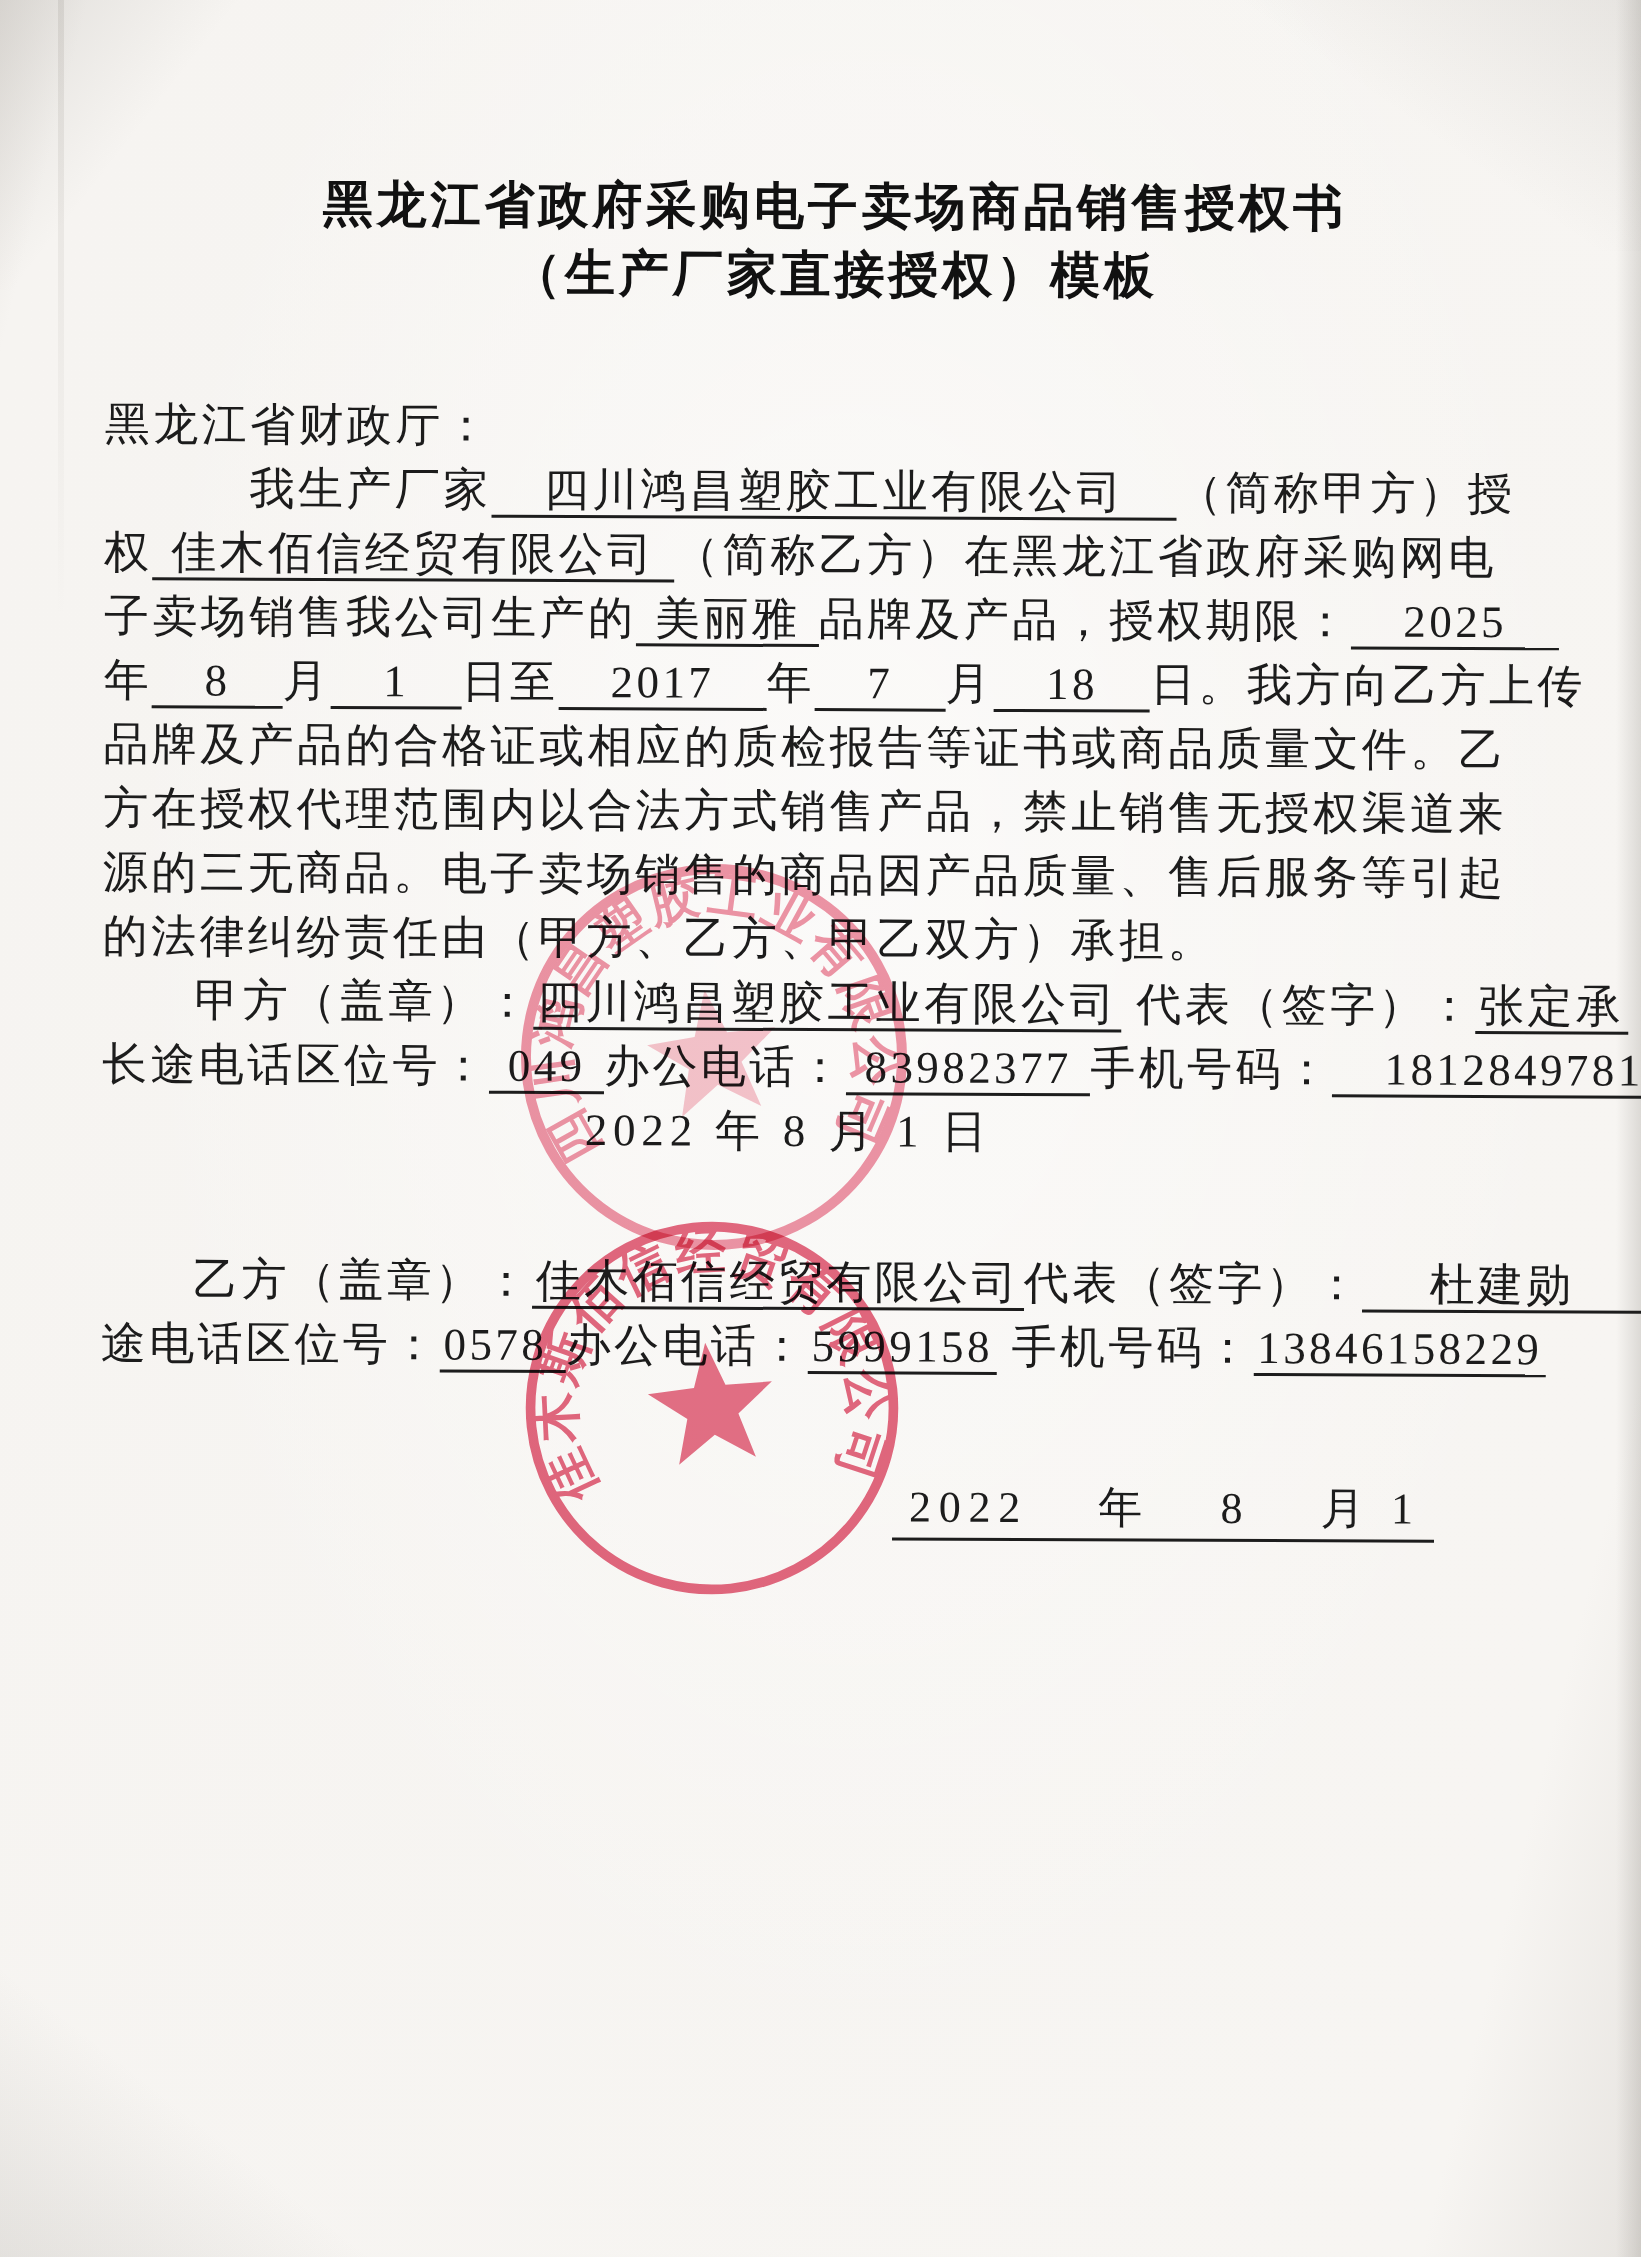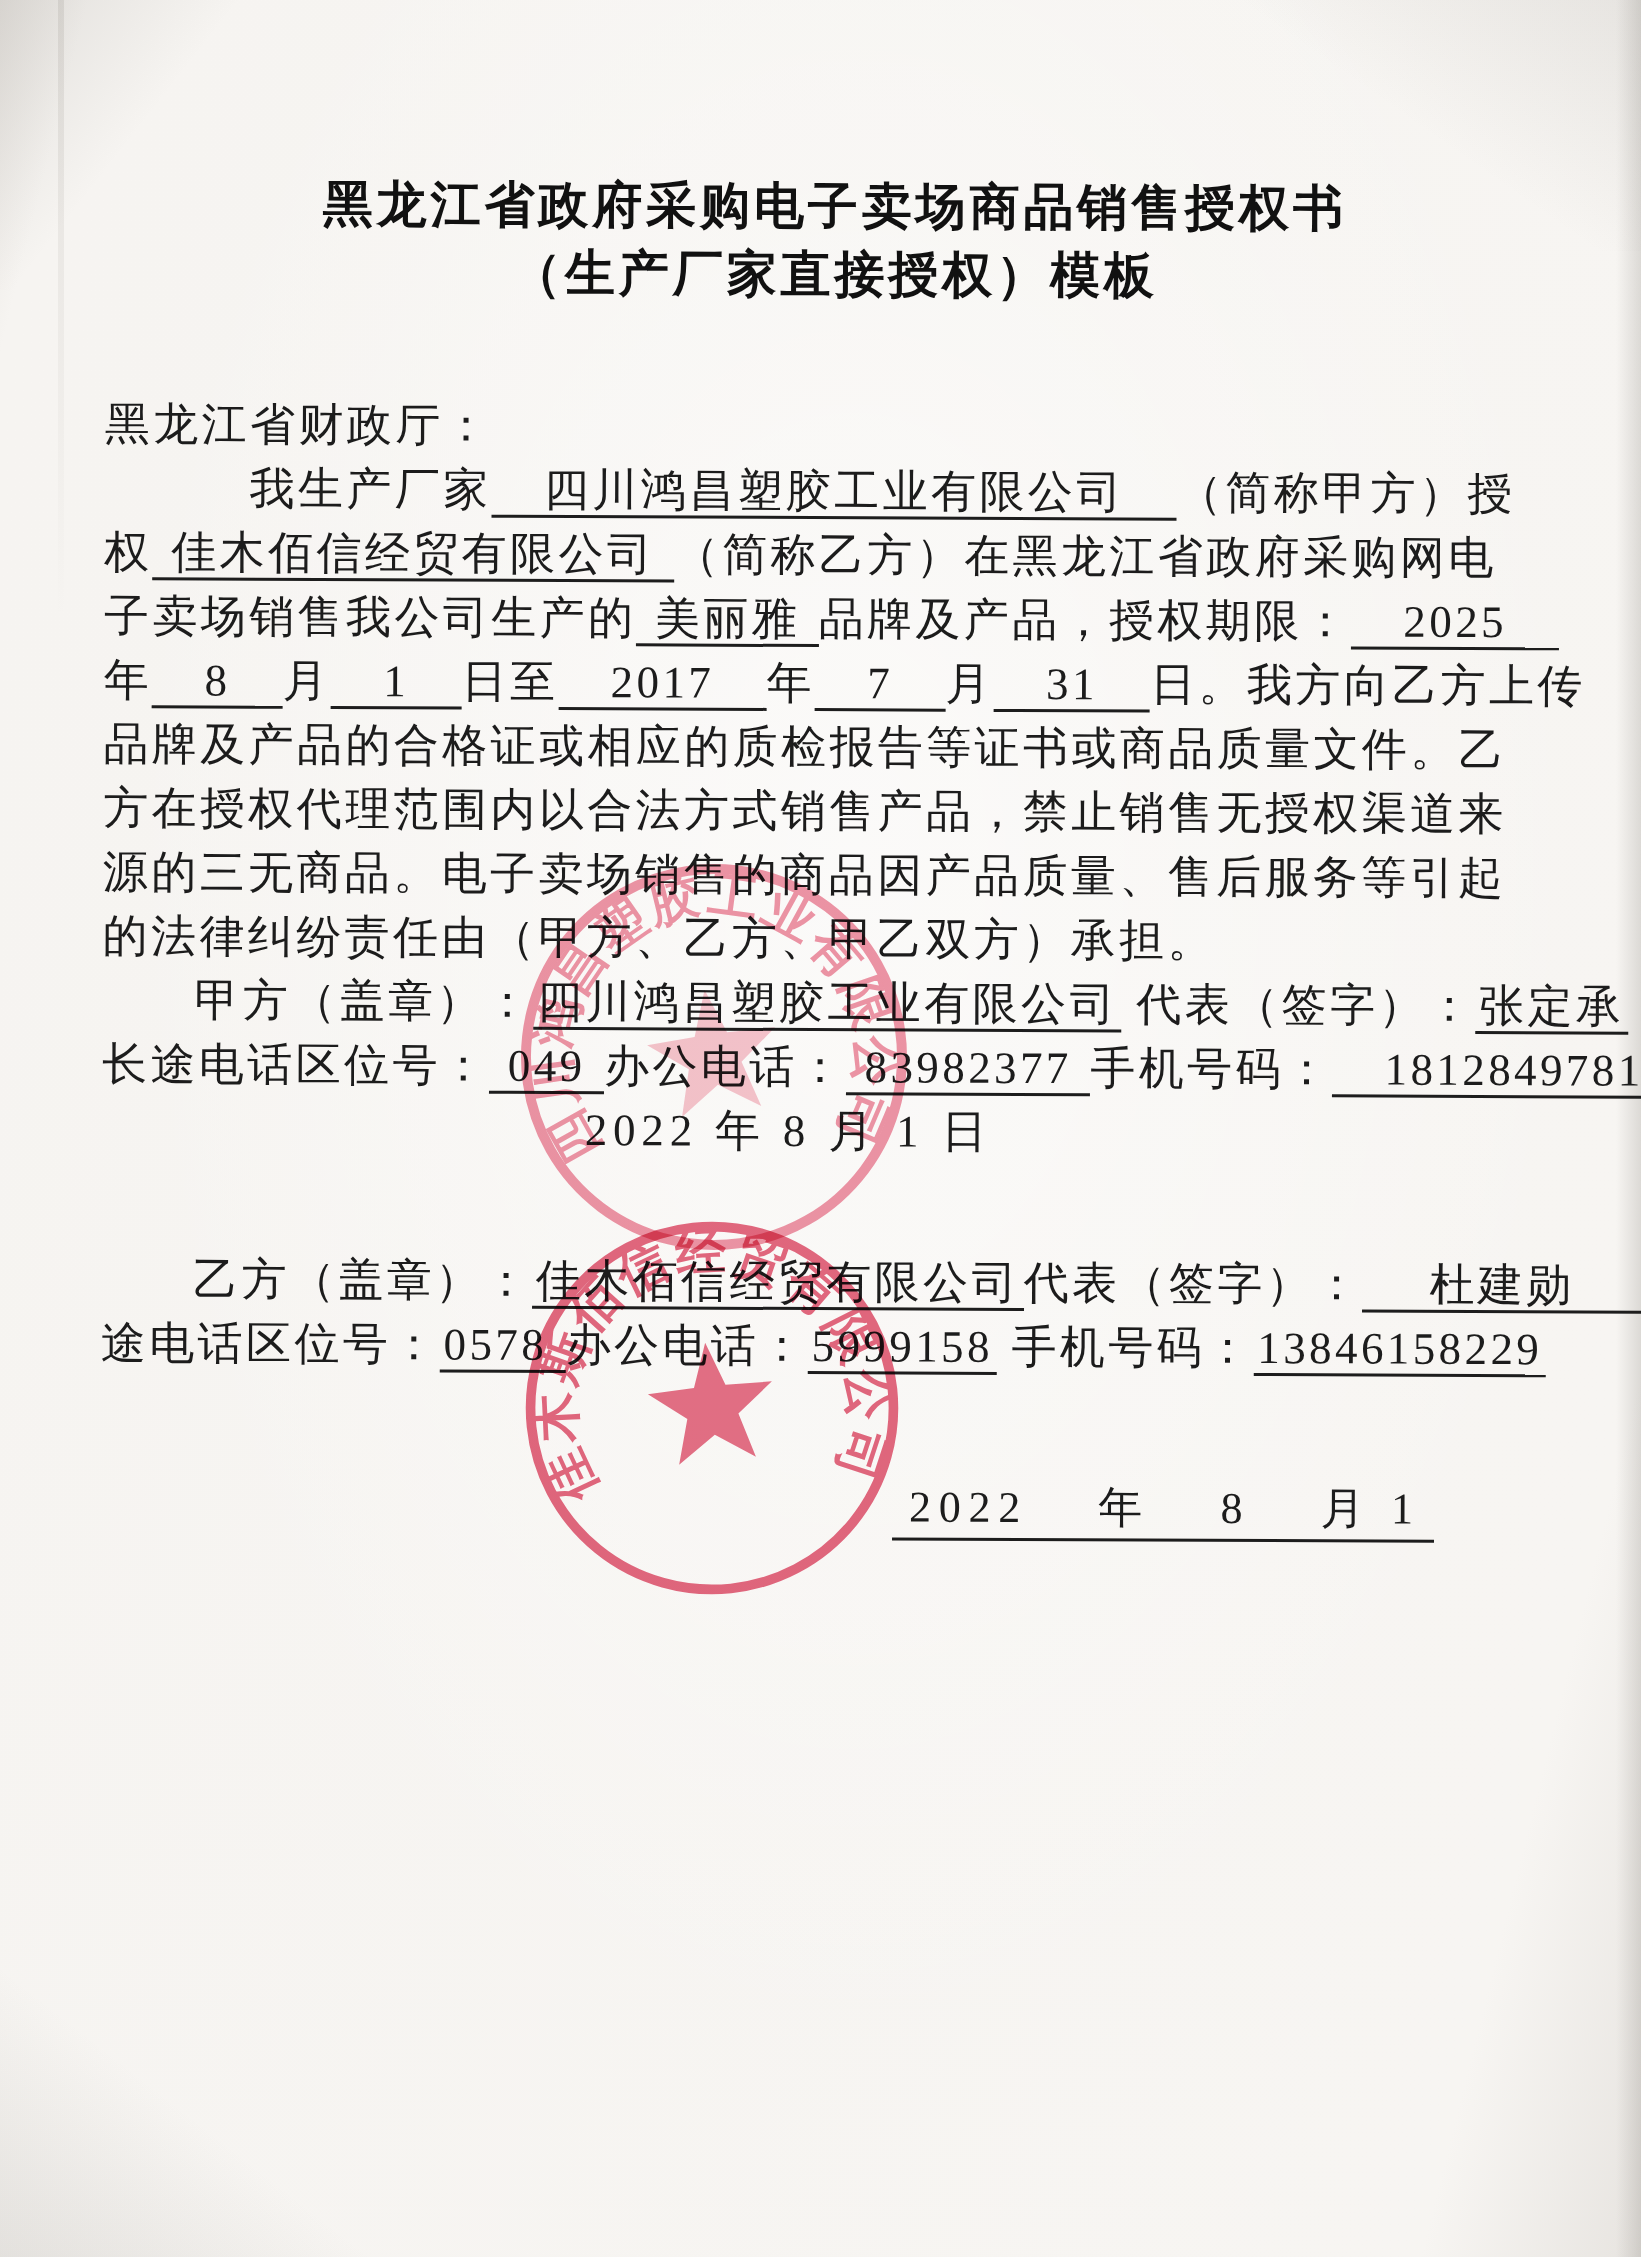--- a/index.html
+++ b/index.html
@@ -65,21 +65,21 @@
 
   <div class="title">黑龙江省政府采购电子卖场商品销售授权书</div>
   <div class="title">（生产厂家直接授权）模板</div>
 
   <div class="salutation line">黑龙江省财政厅：</div>
 
   <div class="para">
     <div class="line indent-first"><span>我生产厂家</span><span class="blank">　四川鸿昌塑胶工业有限公司　</span><span>（简称甲方）授</span></div>
     <div class="line"><span>权</span><span class="blank"> 佳木佰信经贸有限公司 </span><span>（简称乙方）在黑龙江省政府采购网电</span></div>
     <div class="line"><span>子卖场销售我公司生产的</span><span class="blank"> 美丽雅 </span><span>品牌及产品，授权期限：</span><span class="blank">　2025　</span></div>
-    <div class="line"><span>年</span><span class="blank">　8　</span><span>月</span><span class="blank">　1　</span><span>日至</span><span class="blank">　2017　</span><span>年</span><span class="blank">　7　</span><span>月</span><span class="blank">　31　</span><span>日。我方向乙方上传</span></div>
+    <div class="line"><span>年</span><span class="blank">　8　</span><span>月</span><span class="blank">　1　</span><span>日至</span><span class="blank">　2017　</span><span>年</span><span class="blank">　7　</span><span>月</span><span class="blank">　18　</span><span>日。我方向乙方上传</span></div>
     <div class="line"><span>品牌及产品的合格证或相应的质检报告等证书或商品质量文件。乙</span></div>
     <div class="line"><span>方在授权代理范围内以合法方式销售产品，禁止销售无授权渠道来</span></div>
     <div class="line"><span>源的三无商品。电子卖场销售的商品因产品质量、售后服务等引起</span></div>
     <div class="line"><span>的法律纠纷责任由（甲方、乙方、甲乙双方）承担。</span></div>
   </div>
 
   <div class="line indent-party"><span>甲方（盖章）：</span><span class="blank">四川鸿昌塑胶工业有限公司</span><span> 代表（签字）：</span><span class="blank">张定承</span></div>
   <div class="line"><span>长途电话区位号：</span><span class="blank"> 049 </span><span>办公电话：</span><span class="blank"> 83982377 </span><span>手机号码：</span><span class="blank">　18128497814</span></div>
   <div class="date-a">2022 年 8 月 1 日</div>
 

